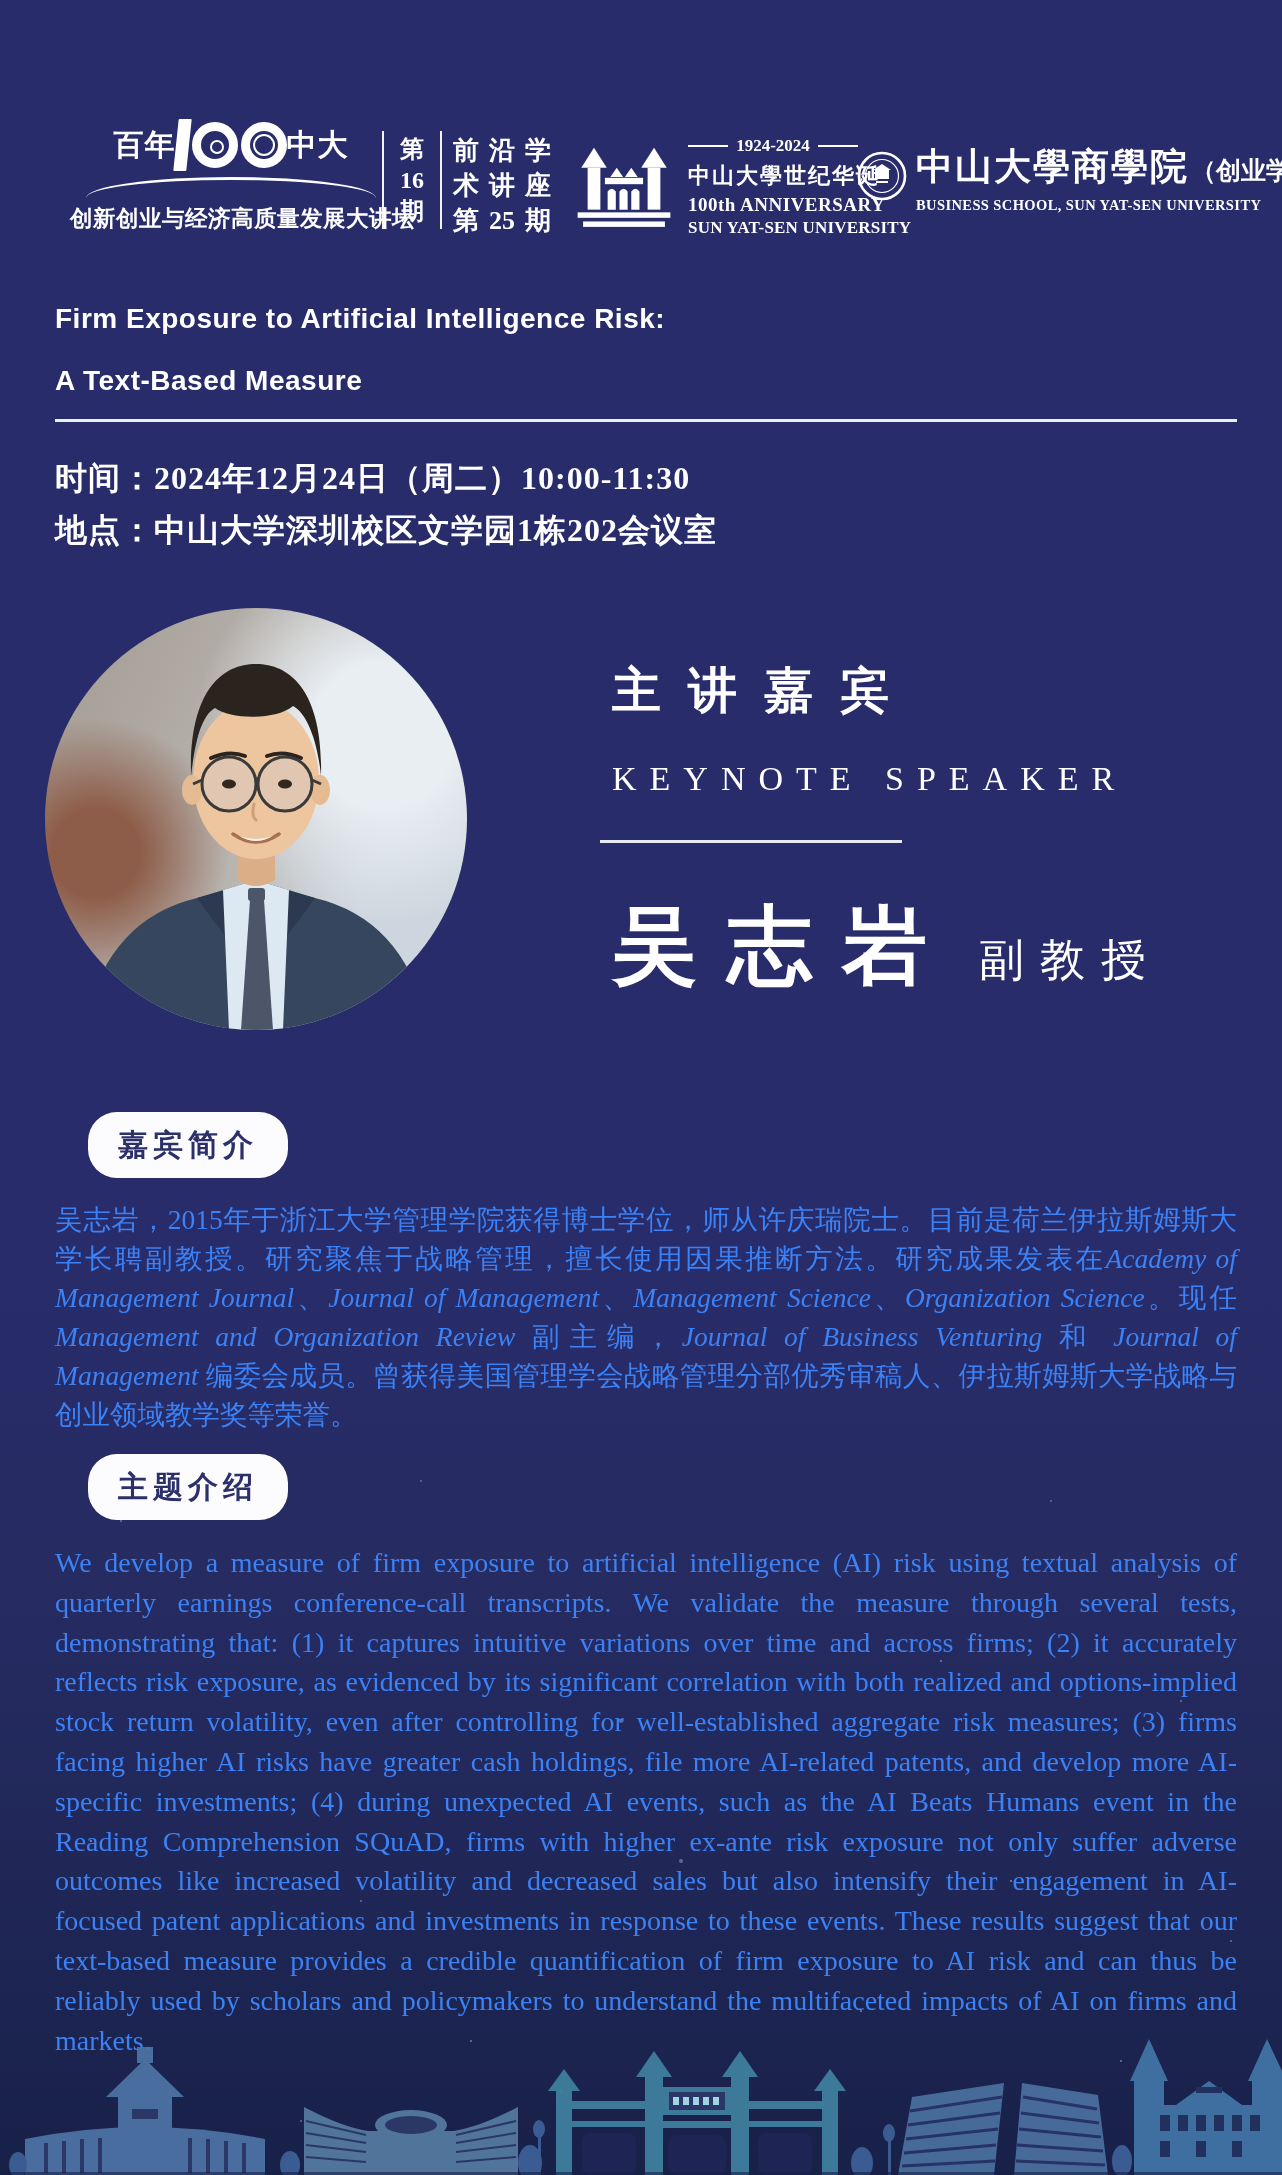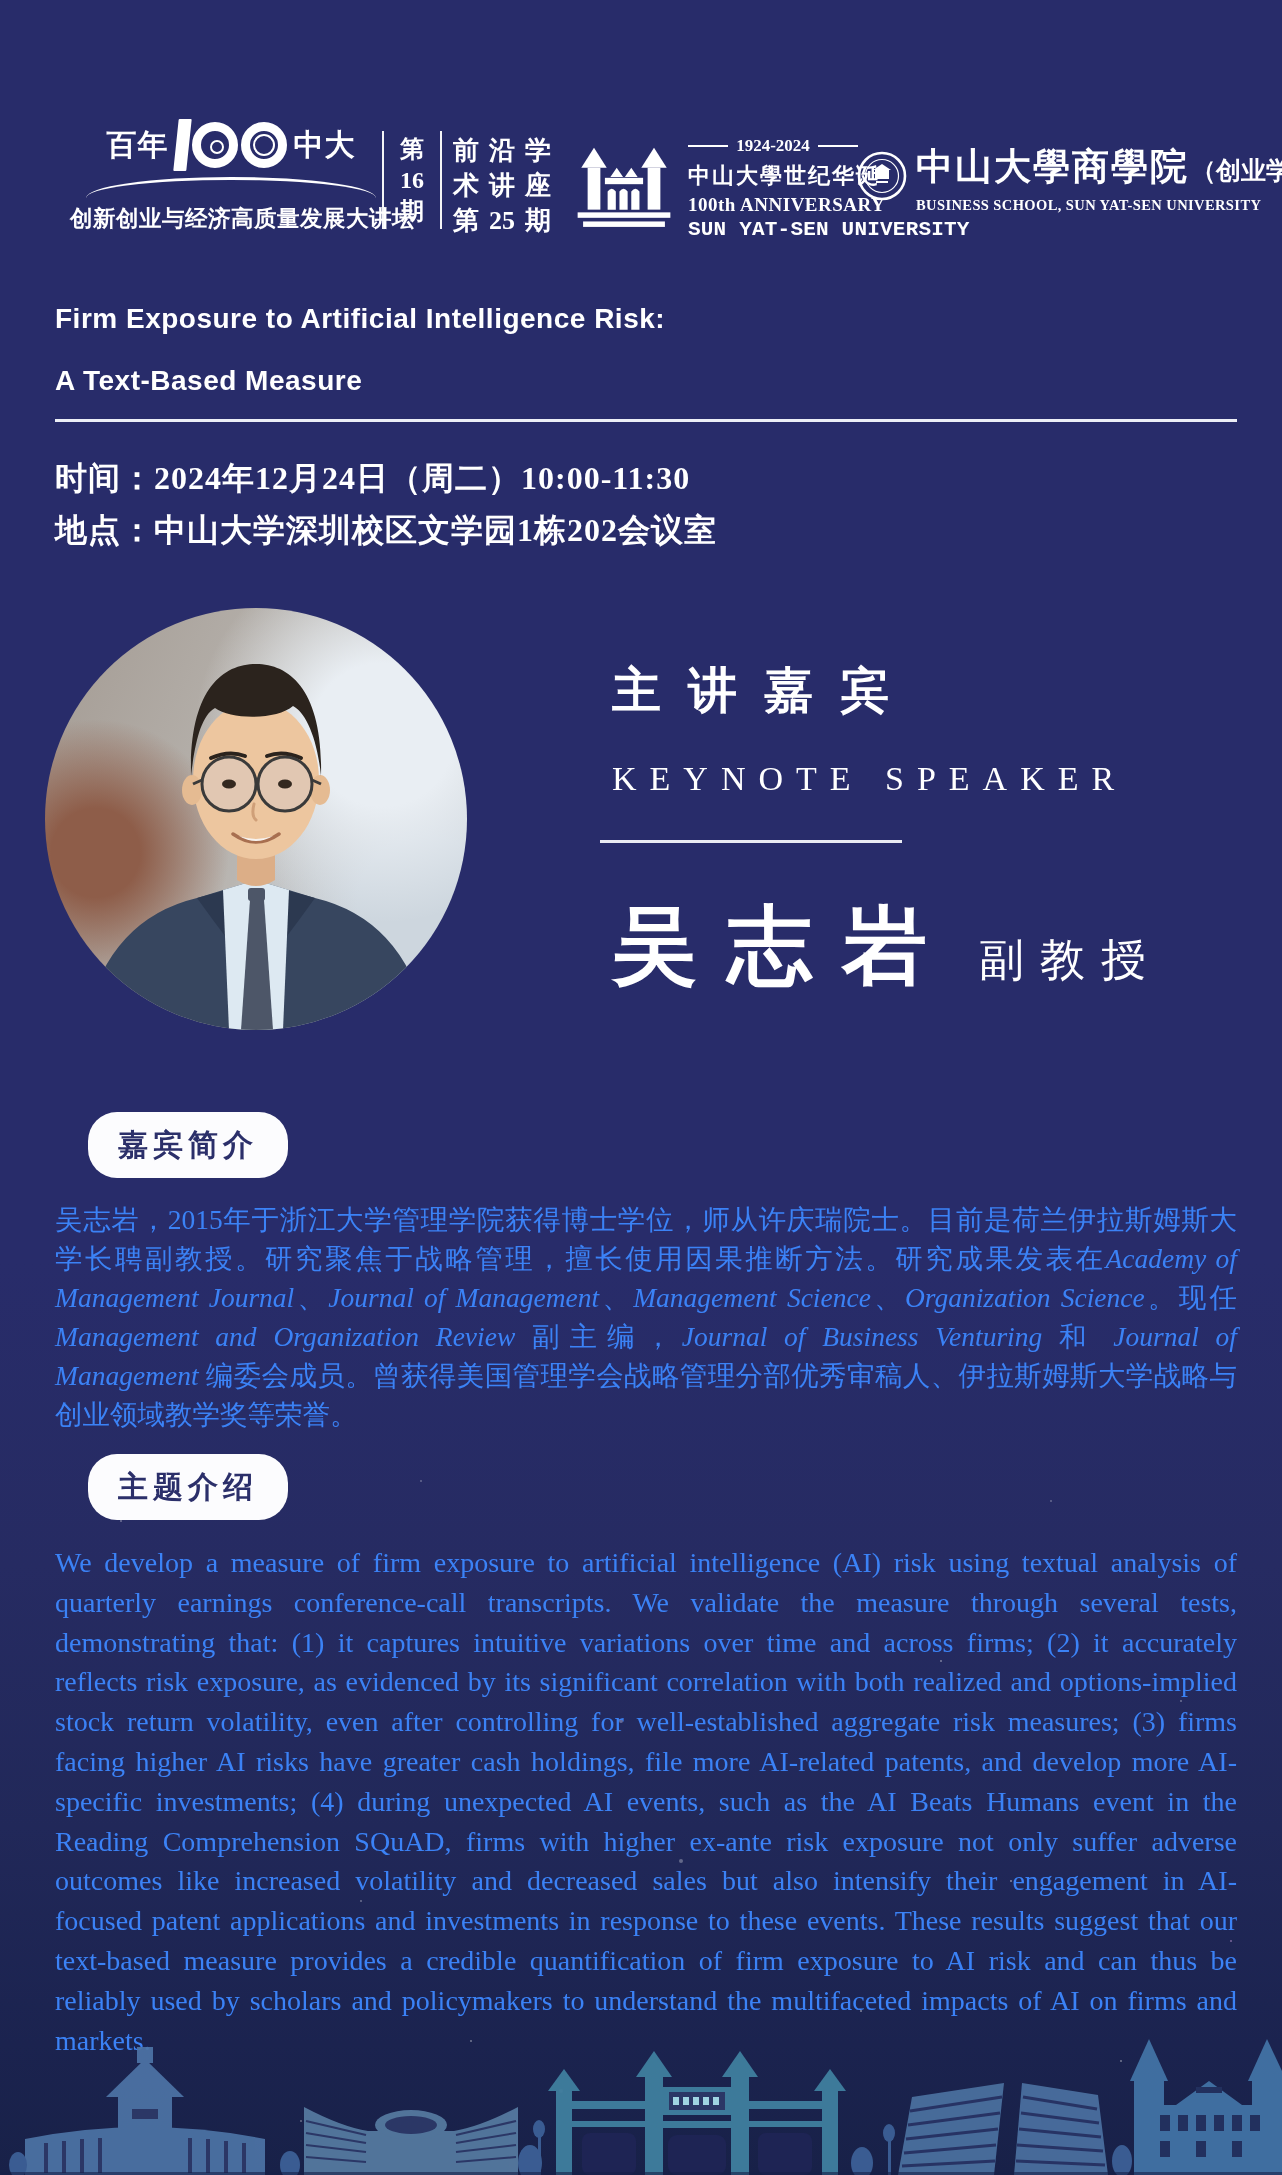--- a/index.html
+++ b/index.html
@@ -6,21 +6,21 @@
   body{
     width:1282px;height:2175px;position:relative;overflow:hidden;
     background:linear-gradient(180deg,#282c6a 0%,#282c6a 58%,#262b62 72%,#212859 84%,#1b234f 94%,#182148 100%);
     color:#ffffff;
     font-family:"Liberation Sans","DejaVu Sans",sans-serif;
   }
   .abs{position:absolute;}
 
   
   .header-forum{left:70px;top:116px;width:322px;text-align:center;}
-  .forum-row{display:flex;align-items:center;justify-content:center;gap:7px;height:58px;}
+  .forum-row{display:flex;align-items:center;justify-content:center;height:58px;}
   .forum-zh{font-weight:700;font-size:30px;letter-spacing:1px;white-space:nowrap;}
   .forum-100{display:flex;align-items:center;gap:3px;}
   .one{width:13px;height:52px;background:#fff;transform:skewX(-6deg);border-radius:1px;}
   .ring{width:46px;height:46px;border:9px solid #fff;border-radius:50%;box-sizing:border-box;position:relative;}
   .ring-a::after{content:"";position:absolute;left:50%;top:50%;width:10px;height:10px;margin:-5px 0 0 -5px;border:2px solid #fff;border-radius:50%;}
   .ring-b::after{content:"";position:absolute;inset:3px;border:2px solid #fff;border-radius:50%;}
   .forum-arc{width:290px;height:18px;border-top:3px solid #fff;border-radius:50% 50% 0 0/100% 100% 0 0;margin:3px auto 5px;}
   .forum-subtitle{font-weight:700;font-size:22.5px;letter-spacing:0.5px;white-space:nowrap;}
 
   
@@ -33,21 +33,21 @@
   .lect-row{text-align:justify;text-align-last:justify;}
 
   
   .gate-icon{left:574px;top:136px;width:100px;height:100px;}
   .centennial{left:688px;top:136px;width:170px;}
   .years{display:flex;align-items:center;gap:8px;justify-content:center;
     font-family:"Liberation Serif","DejaVu Serif",serif;font-weight:700;font-size:17px;}
   .years::before,.years::after{content:"";flex:1;height:2px;background:#fff;}
   .cent-zh{font-family:"Liberation Serif","DejaVu Serif",serif;font-weight:700;font-size:22px;letter-spacing:2px;margin-top:5px;white-space:nowrap;}
   .cent-en1{font-family:"Liberation Serif","DejaVu Serif",serif;font-weight:700;font-size:19px;margin-top:3px;letter-spacing:.5px;white-space:nowrap;}
-  .cent-en2{font-family:Liberation Mono, monospace;font-weight:700;font-size:21px;margin-top:2px;letter-spacing:.2px;white-space:nowrap;}
+  .cent-en2{font-family:Liberation Serif, serif;font-weight:700;font-size:17px;margin-top:2px;letter-spacing:.2px;white-space:nowrap;}
   .seal-icon{left:856px;top:150px;width:52px;height:52px;}
   .school{left:916px;top:142px;}
   .school-name{display:flex;align-items:baseline;white-space:nowrap;
     font-family:"Liberation Serif","DejaVu Serif",serif;font-weight:700;}
   .school-zh{font-size:37px;letter-spacing:2px;}
   .school-paren{font-size:25px;font-weight:700;margin-left:2px;}
   .school-en{font-family:"Liberation Serif","DejaVu Serif",serif;font-weight:700;font-size:14.5px;letter-spacing:.4px;margin-top:5px;}
 
   
   .title{left:55px;top:288px;width:1185px;font-weight:700;font-size:28px;line-height:62px;letter-spacing:.5px;}

